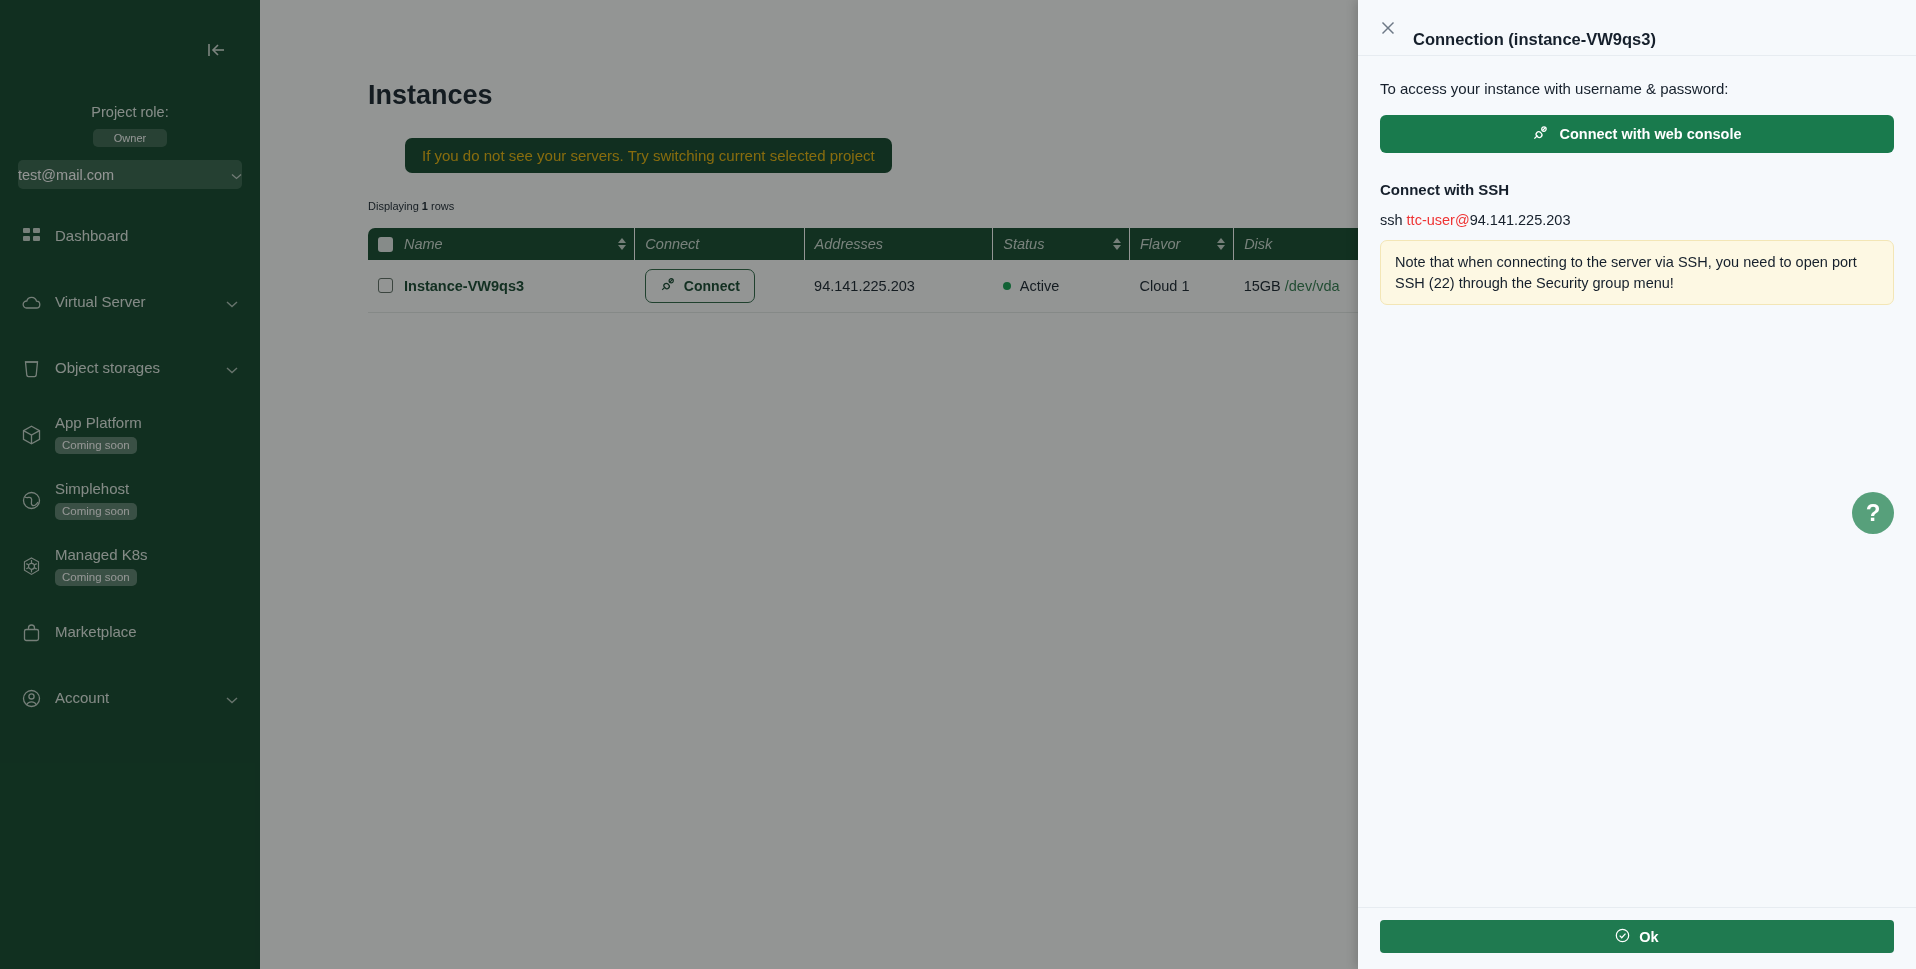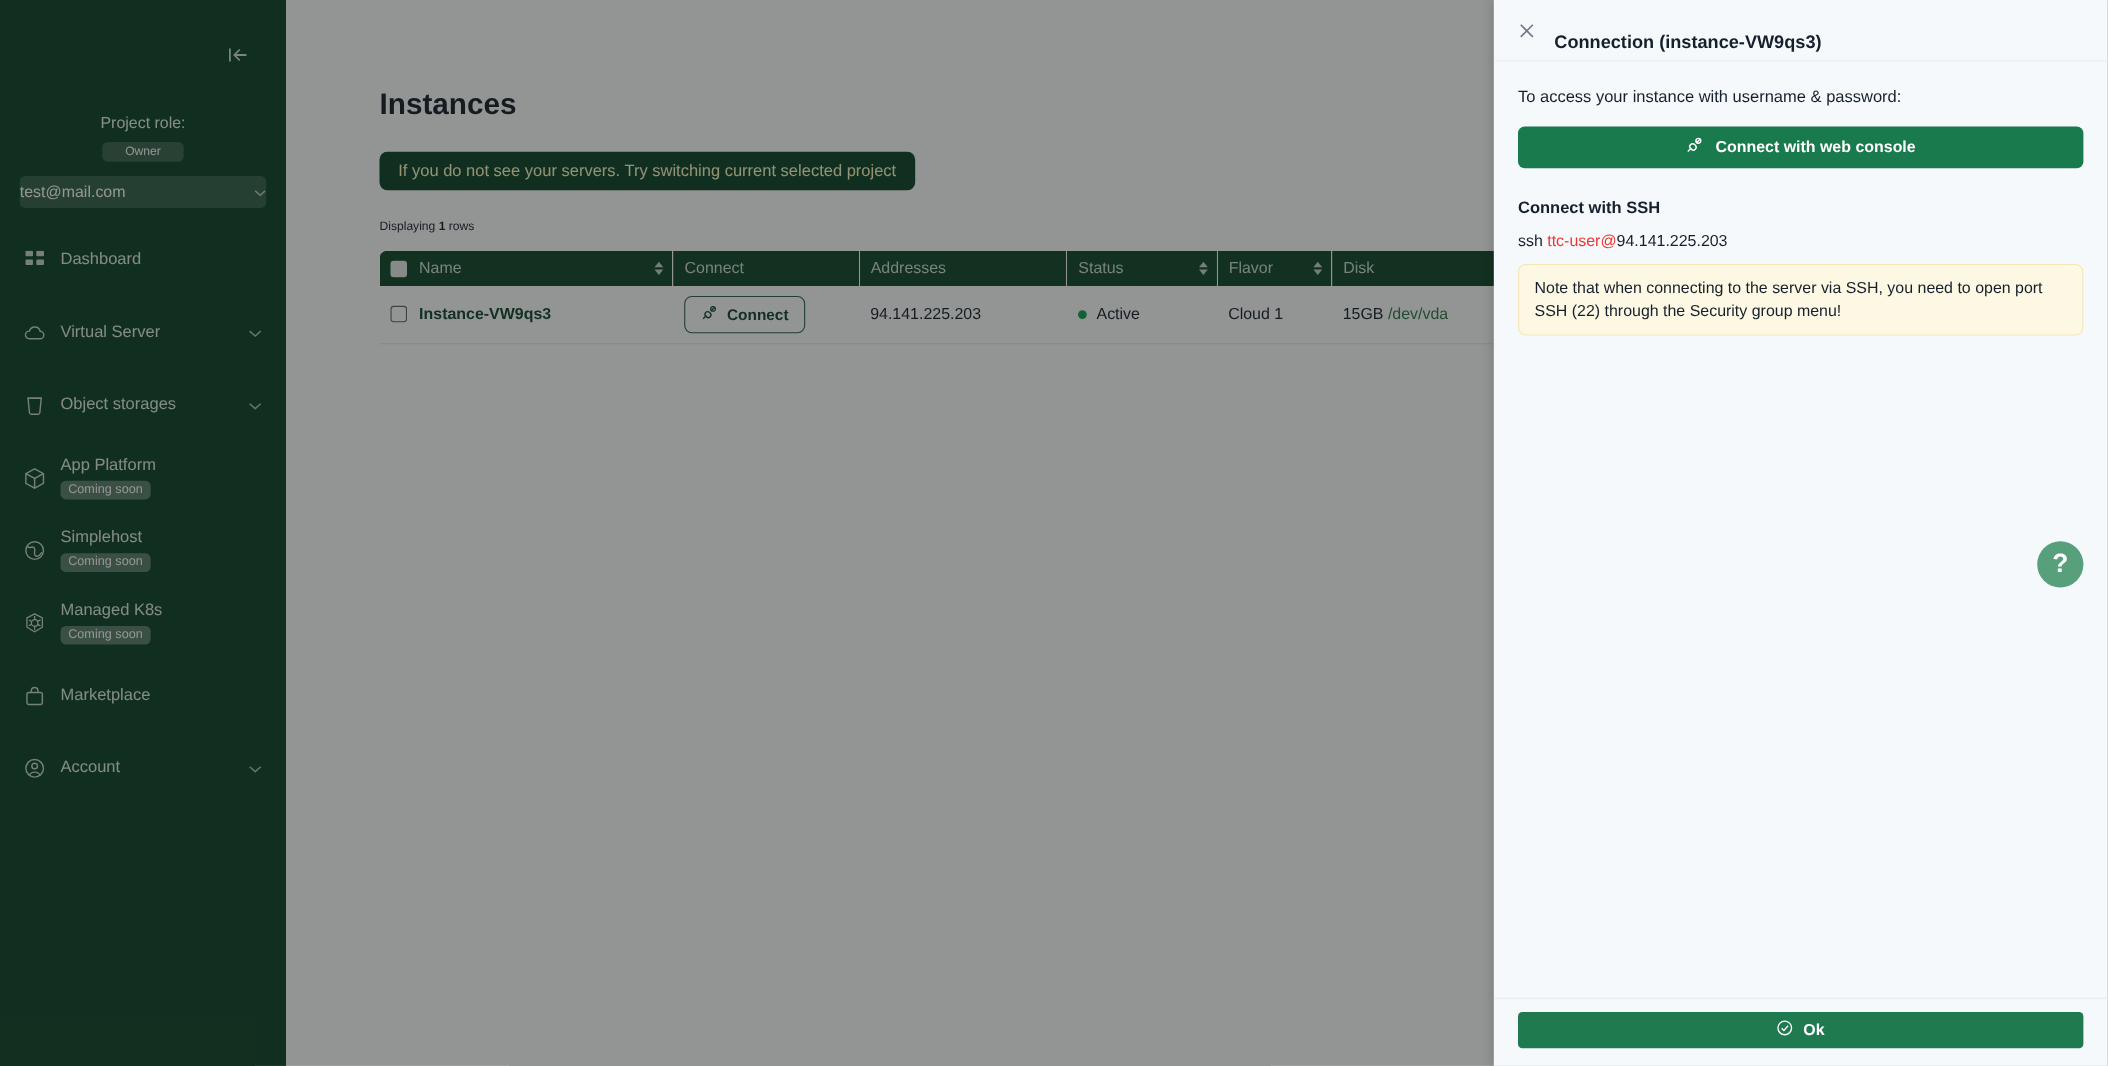--- a/index.html
+++ b/index.html
@@ -98,54 +98,56 @@
     padding: 2px 7px;
     margin-top: 3px;
   }
   .nav-item .chev { margin-left: auto; opacity: 0.85; }
 
   
   .main {
     position: absolute; left: 260px; top: 0;
     width: 1656px; height: 969px;
     background: #ffffff;
-    padding: 80px 0 0 85px;
+    padding: 80px 0 0 108px;
   }
   .page-title {
     font-size: 27px; font-weight: bold;
     color: #16202c;
     margin-bottom: 27px;
   }
   .hint-banner {
     display: inline-block;
     background: #0f4429;
-    color: #fef9c3;
+    color: #eab308;
     border-radius: 7px;
     padding: 9px 17px;
     font-size: 15px;
+    margin-left: 37px;
   }
   .displaying {
     margin-top: 27px;
     font-size: 11px;
     color: #16202c;
   }
   .displaying b { font-weight: bold; }
 
   .table-wrap { margin-top: 16px; width: 1100px; }
   table.inst { border-collapse: collapse; width: 100%; table-layout: fixed; }
   table.inst thead tr { background: #11472c; }
   table.inst thead th {
     color: #cfdcd3;
     font-size: 14.5px;
     font-weight: normal;
     text-align: left;
     height: 32px;
     padding: 0 10px;
     position: relative;
     border-right: 1px solid rgba(255,255,255,0.14);
+    font-style: italic;
   }
   table.inst thead th:last-child { border-right: none; }
   table.inst thead th:first-child { border-top-left-radius: 7px; }
   table.inst thead th:last-child { border-top-right-radius: 7px; }
   .th-inner { display: flex; align-items: center; }
   .sort-ctl {
     position: absolute; right: 8px; top: 50%; transform: translateY(-50%);
     display: flex; flex-direction: column; gap: 2px; cursor: pointer;
   }
   .sort-ctl i {

